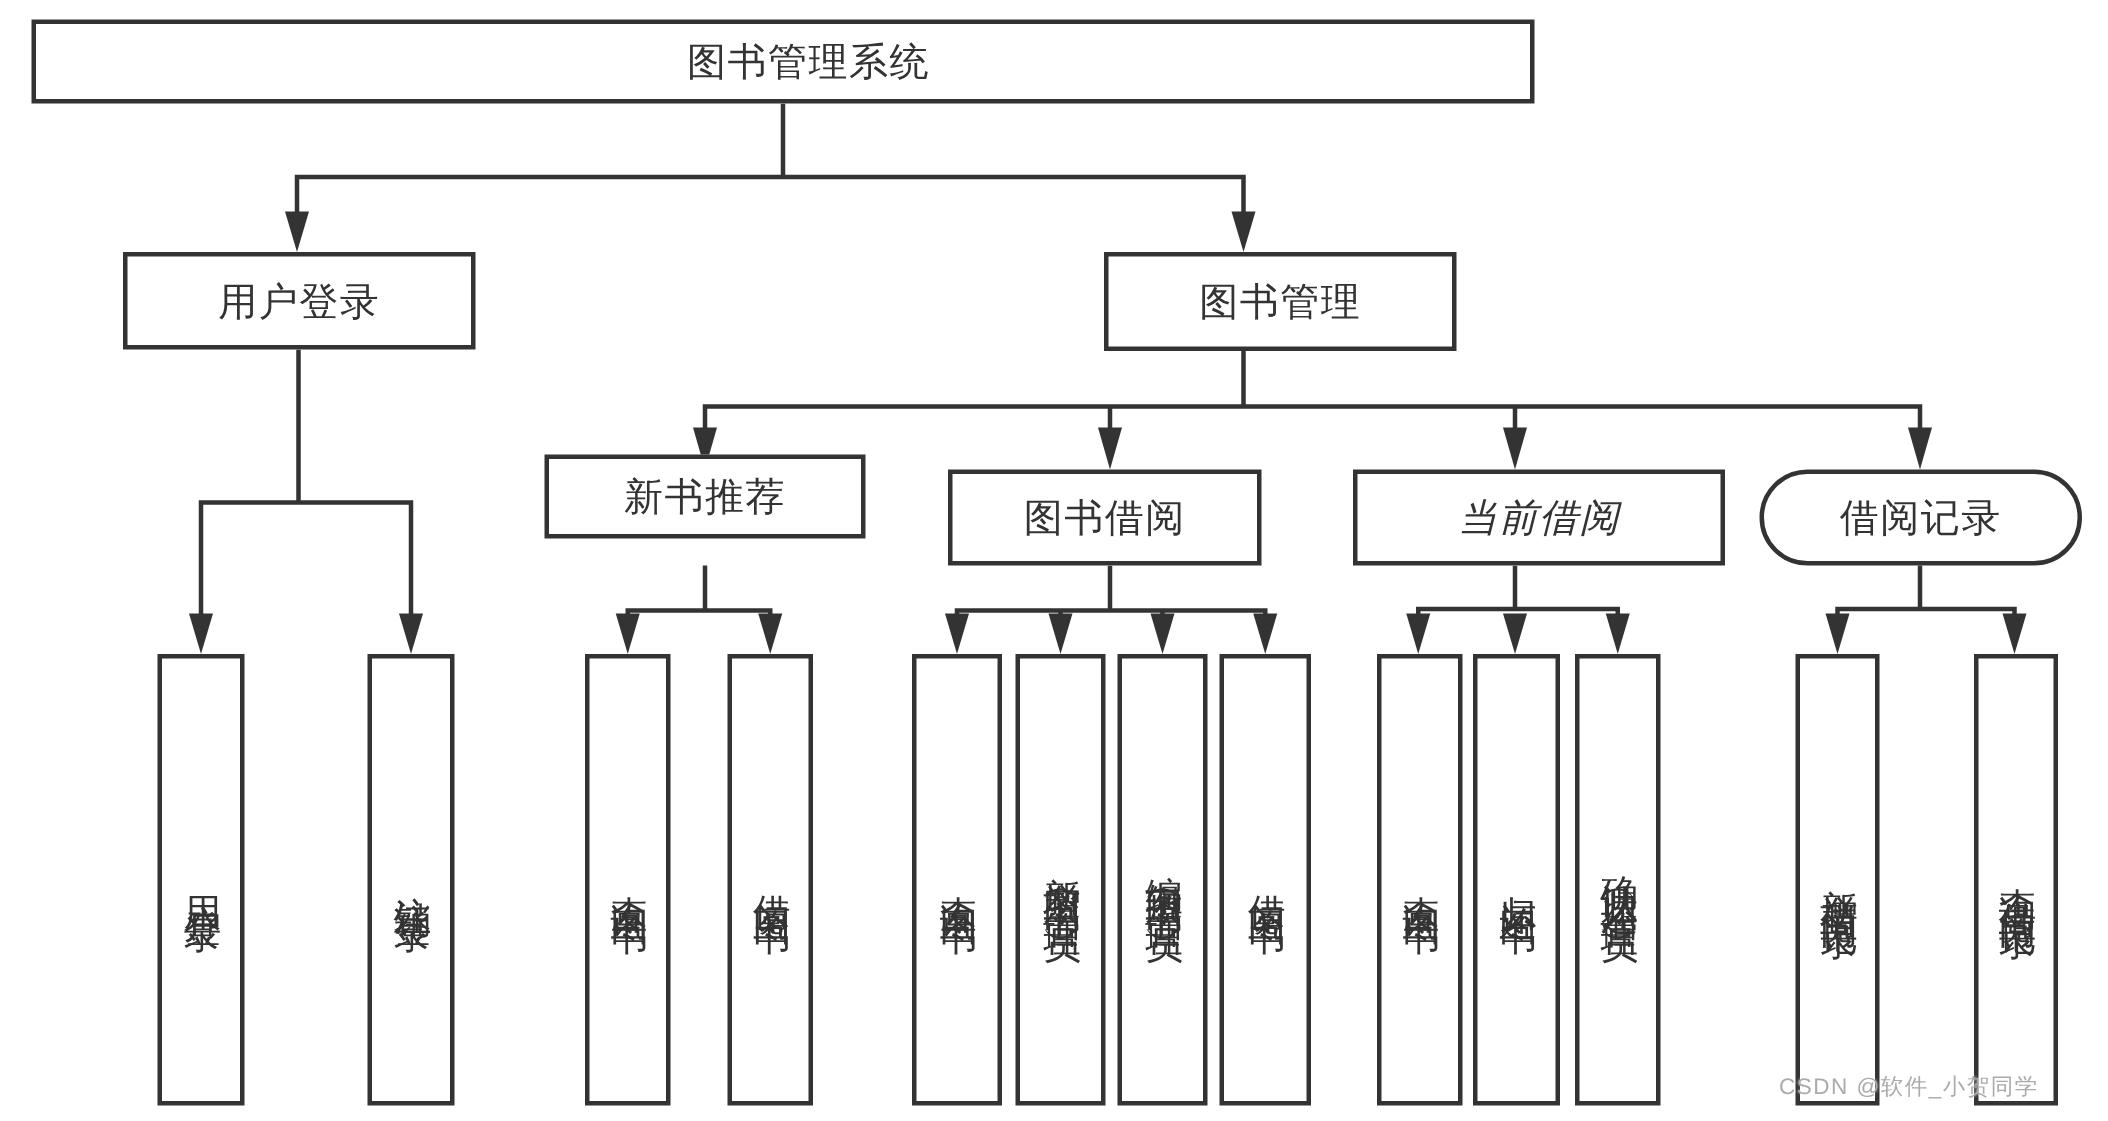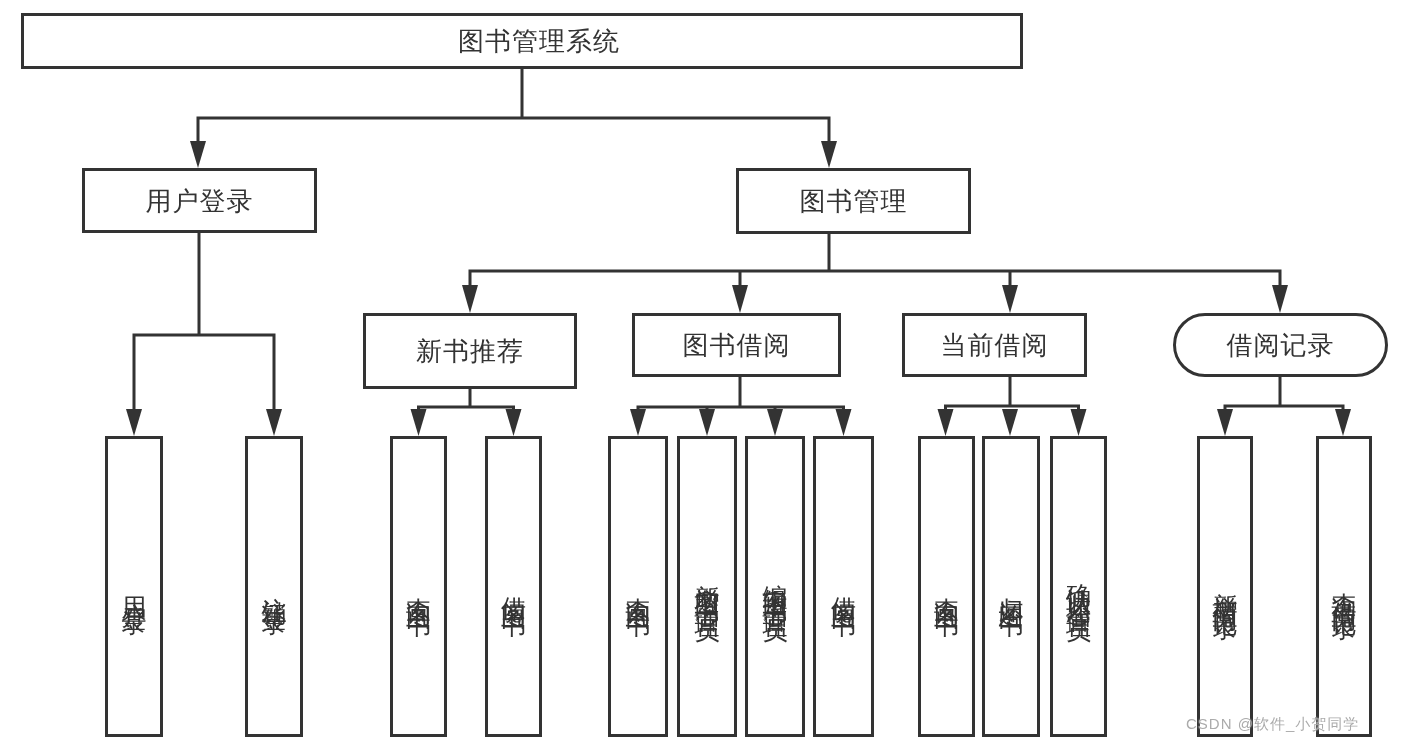--- a/index.html
+++ b/index.html
@@ -118,23 +118,23 @@
       <polygon points="1217,409 1233,409 1225,436"></polygon>
       <polygon points="1335,409 1351,409 1343,436"></polygon>
     </g>
   </svg>
 
   <div class="box" style="left:21px; top:13px; width:1002px; height:56px;padding-left:34px;">图书管理系统</div>
 
   <div class="box" style="left:82px; top:168px; width:235px; height:65px;">用户登录</div>
   <div class="box" style="left:712px; top:168px; width:235px; height:66px;margin-left:24px;">图书管理</div>
 
-  <div class="box" style="left:363px; top:313px; width:214px; height:76px;">新书推荐</div>
+  <div class="box" style="left:363px; top:303px; width:214px; height:56px;">新书推荐</div>
   <div class="box" style="left:632px; top:313px; width:209px; height:64px;">图书借阅</div>
-  <div class="box" style="left:902px; top:313px; width:185px; height:64px;">当前借阅</div>
+  <div class="box" style="left:902px; top:313px; width:248px; height:64px;font-style:italic;">当前借阅</div>
   <div class="box" style="left:1173px; top:313px; width:215px; height:64px;border-radius:32px;">借阅记录</div>
 
   <div class="box leaf" style="left:105px; width:58px;">用户登录</div>
   <div class="box leaf" style="left:245px; width:58px;">注销登录</div>
 
   <div class="box leaf" style="left:390px; width:57px;">查询图书</div>
   <div class="box leaf" style="left:485px; width:57px;">借阅图书</div>
 
   <div class="box leaf" style="left:608px; width:60px;">查询图书</div>
   <div class="box leaf" style="left:677px; width:60px;">新增图书（管理员）</div>

